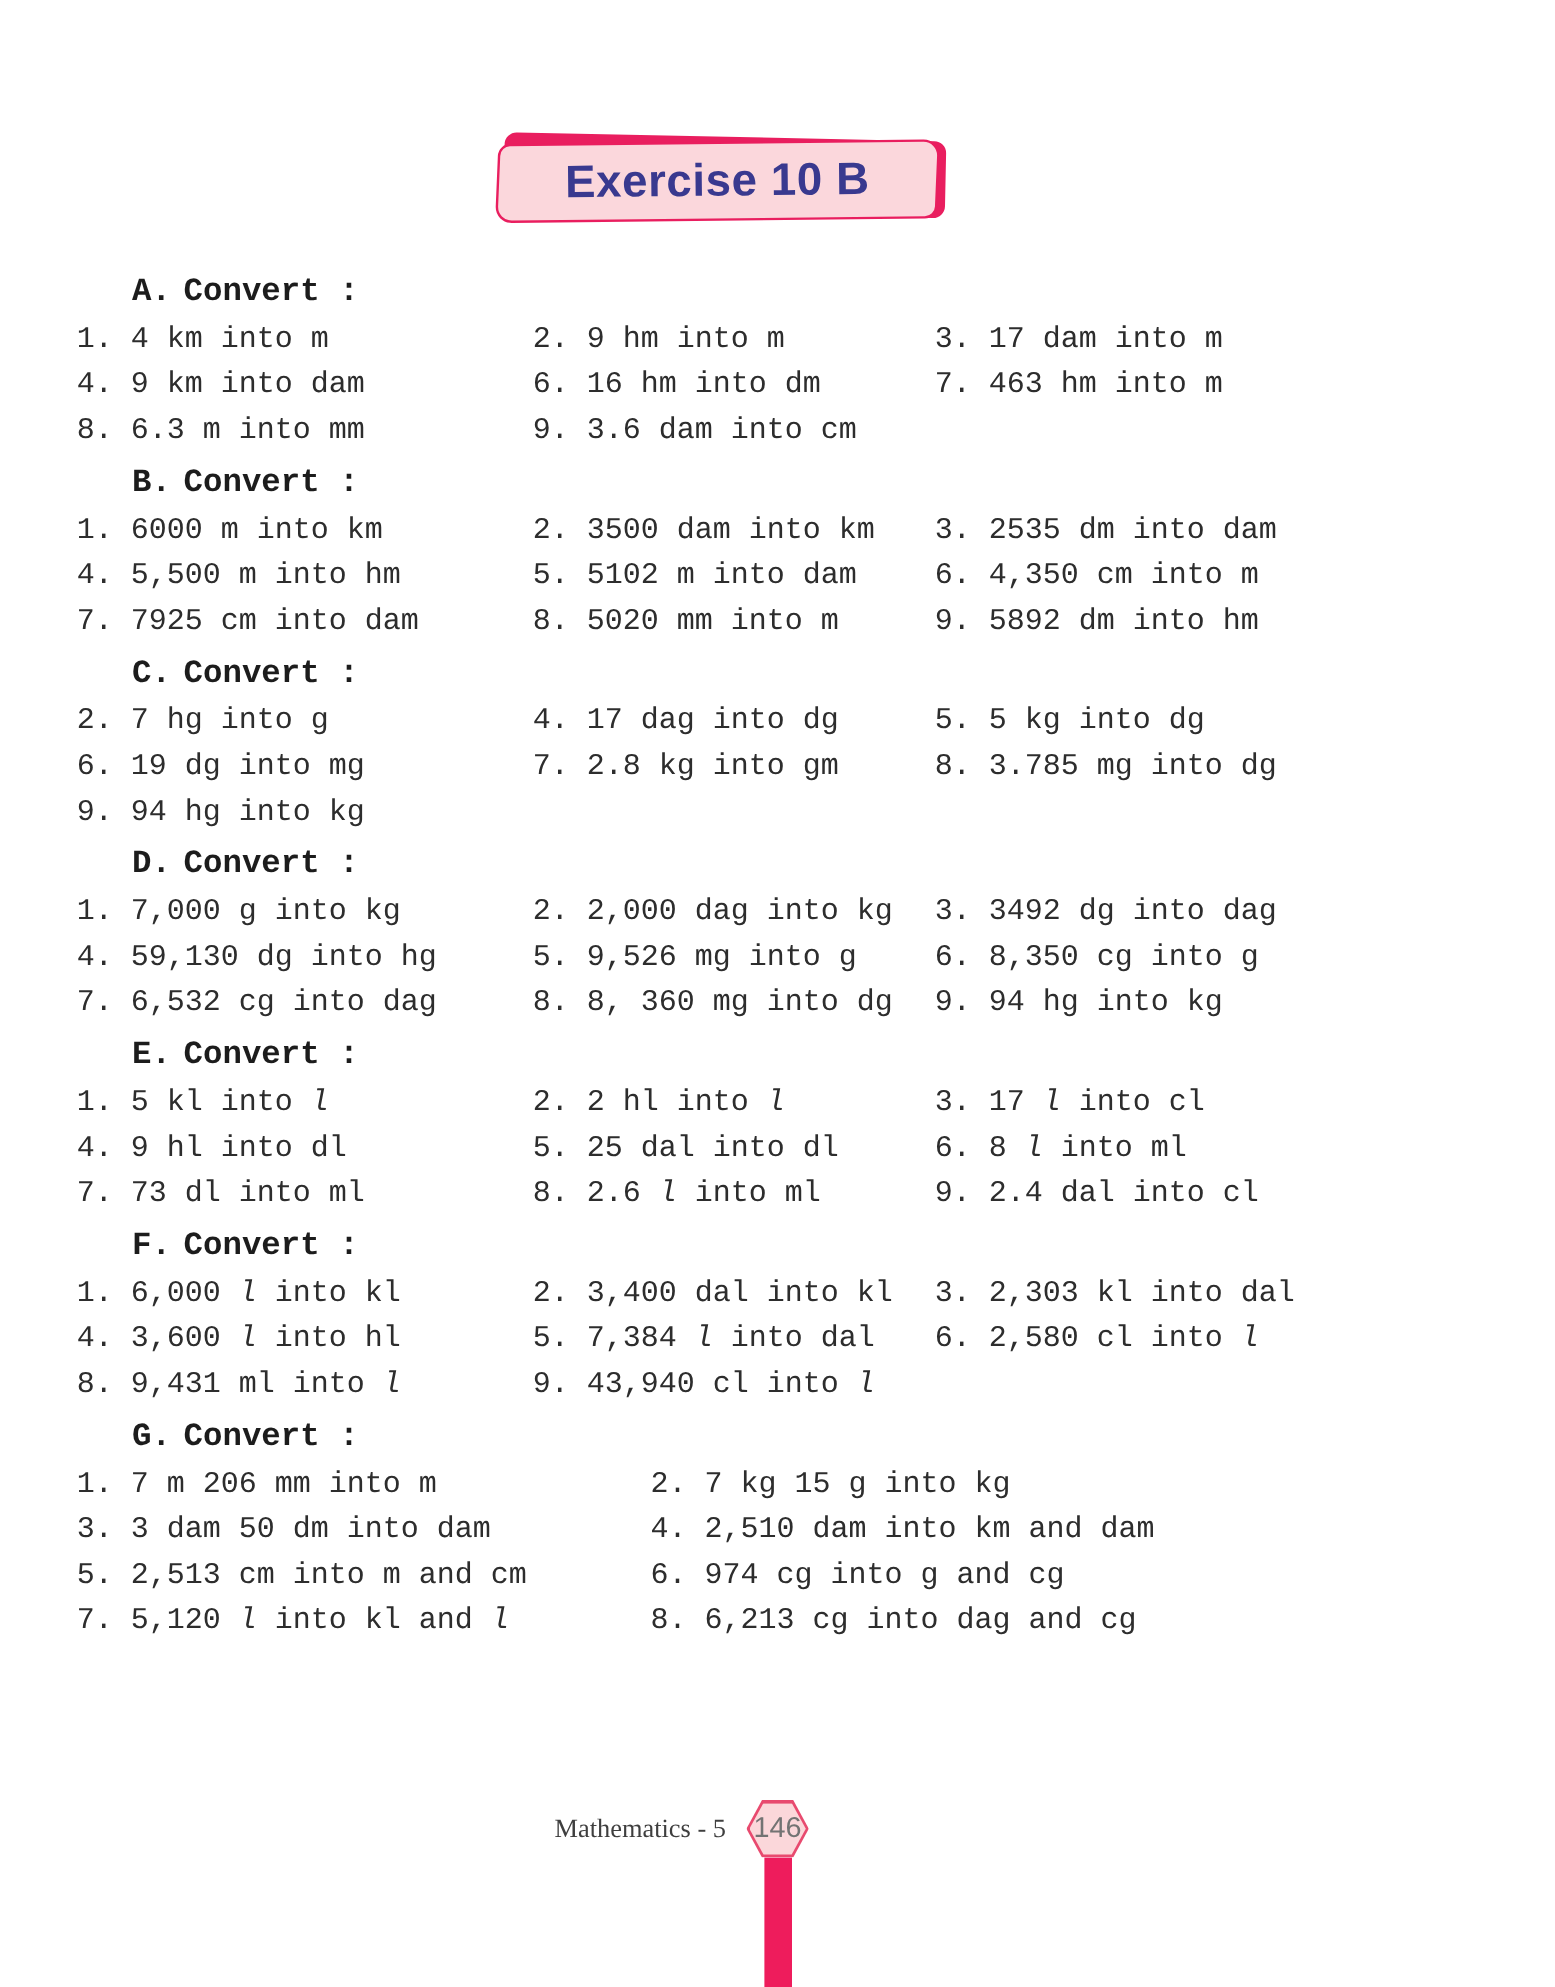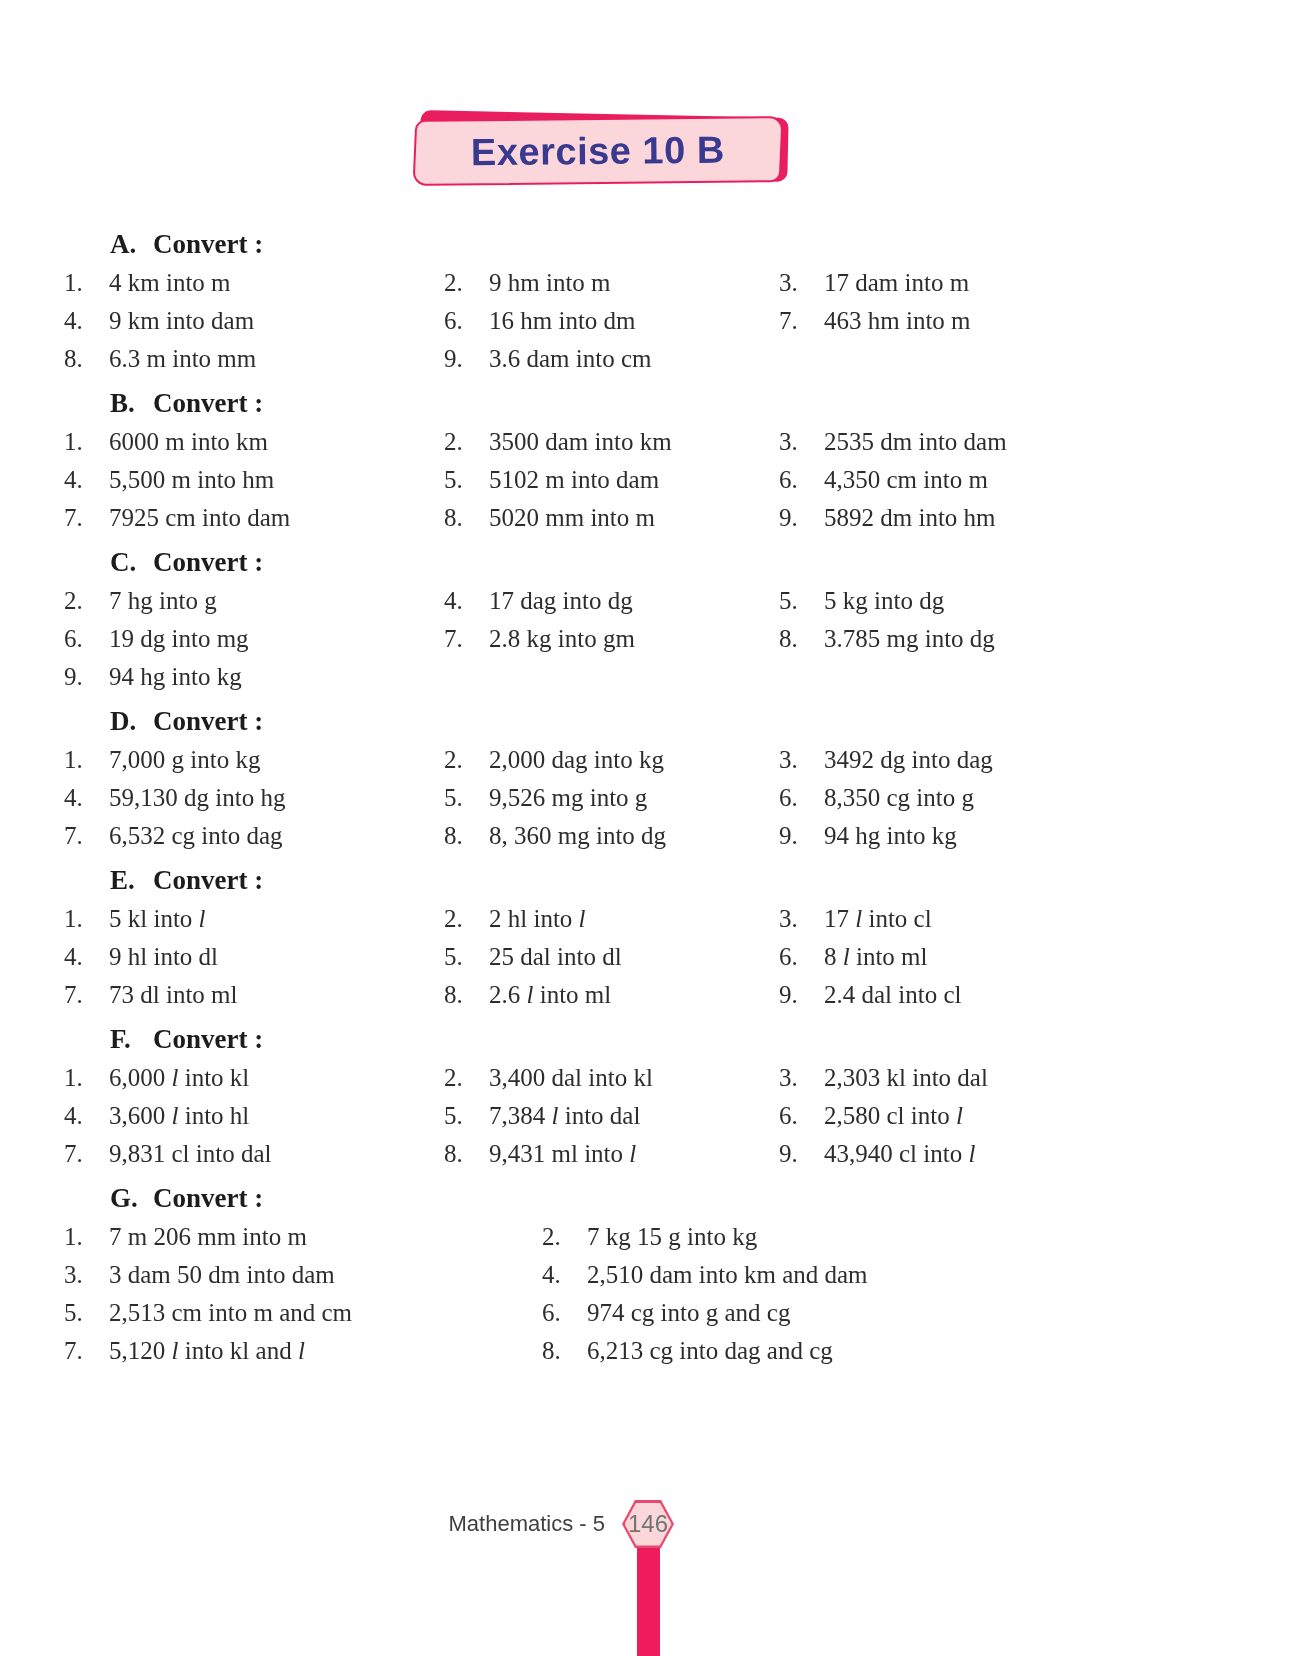--- a/index.html
+++ b/index.html
@@ -42,21 +42,21 @@
     font-family: "Liberation Sans", sans-serif;
     font-weight: 700;
     font-size: 38px;
     color: #39398f;
     letter-spacing: 0.5px;
     transform: skewX(3deg);
   }
 
   
   #sections { margin-top: 40px; }
-  .section { margin: 0; }
+  .section { margin: 0; font-family: Liberation Mono, monospace; }
   .sec-head {
     margin: 5px 0 0 110px;
     line-height: 40px;
     font-size: 27px;
     font-weight: 700;
     color: #1c1c1c;
   }
   .sec-letter { display: inline-block; width: 43px; }
   .grid {
     display: grid;
@@ -70,21 +70,21 @@
     white-space: nowrap;
   }
   .item .num { display: inline-block; width: 45px; }
   .item .txt i { font-style: italic; }
 
   
   .footer-book {
     position: absolute;
     top: 1511px;
     right: 691px;
-    font-family: Liberation Sans, sans-serif;
+    font-family: Liberation Serif, serif;
     font-size: 22px;
     color: #3f3f3f;
     white-space: nowrap;
   }
   .hex-outer {
     position: absolute;
     left: 622px;
     top: 1500px;
     width: 52px;
     height: 48px;
@@ -216,21 +216,20 @@
     <div class="sec-head">
       <span class="sec-letter">F.</span><span class="sec-title">Convert :</span>
     </div>
     <div class="grid cols-3">
           <div class="item"><span class="num">1.</span><span class="txt">6,000 <i>l</i> into kl</span></div>
           <div class="item"><span class="num">2.</span><span class="txt">3,400 dal into kl</span></div>
           <div class="item"><span class="num">3.</span><span class="txt">2,303 kl into dal</span></div>
           <div class="item"><span class="num">4.</span><span class="txt">3,600 <i>l</i> into hl</span></div>
           <div class="item"><span class="num">5.</span><span class="txt">7,384 <i>l</i> into dal</span></div>
           <div class="item"><span class="num">6.</span><span class="txt">2,580 cl into <i>l</i></span></div>
-          <div class="item"><span class="num">7.</span><span class="txt">9,831 cl into dal</span></div>
           <div class="item"><span class="num">8.</span><span class="txt">9,431 ml into <i>l</i></span></div>
           <div class="item"><span class="num">9.</span><span class="txt">43,940 cl into <i>l</i></span></div>
         </div>
   </section>
 
   <section class="section">
     <div class="sec-head">
       <span class="sec-letter">G.</span><span class="sec-title">Convert :</span>
     </div>
     <div class="grid cols-2">

